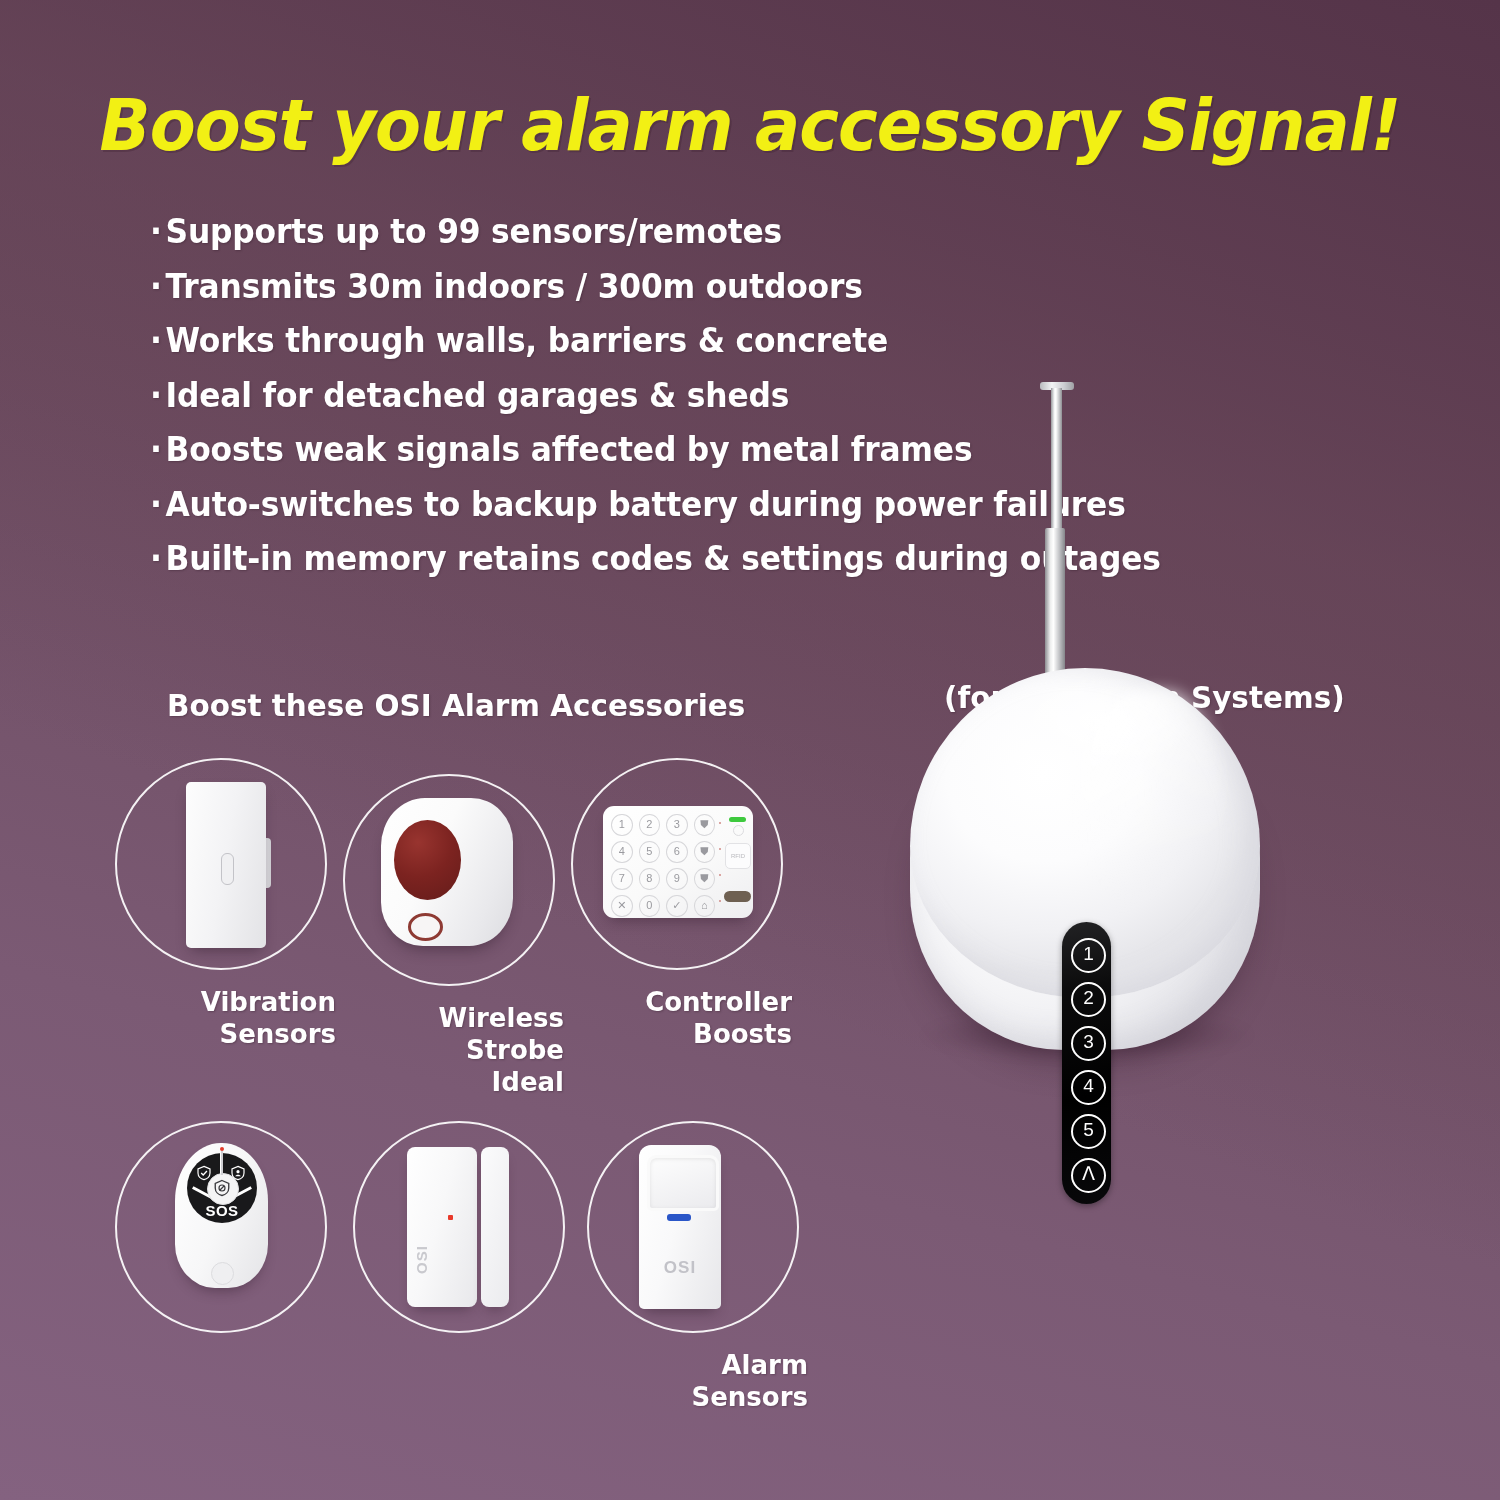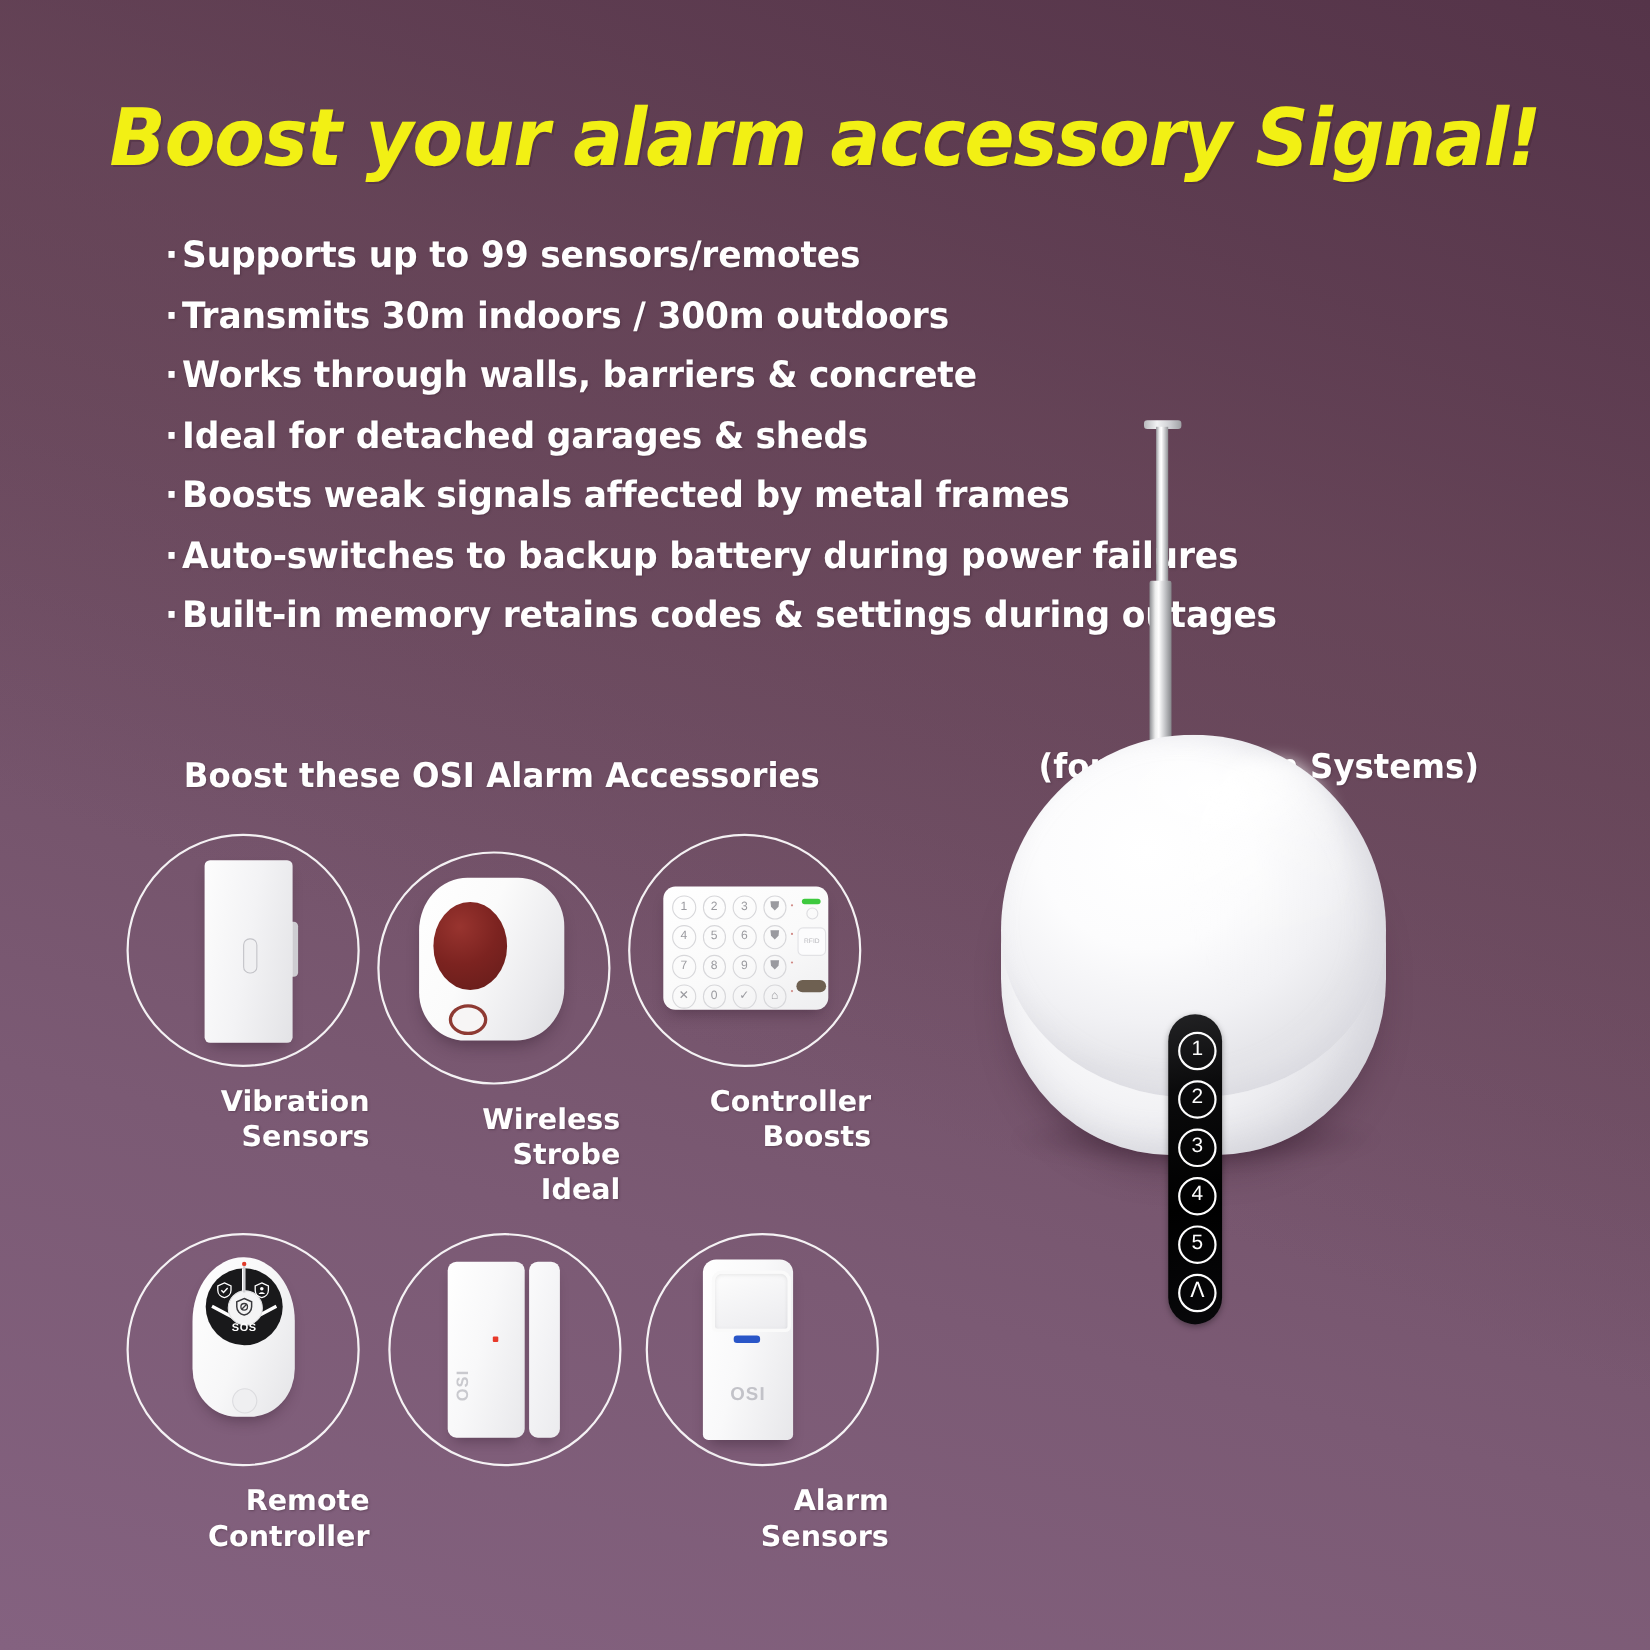--- a/index.html
+++ b/index.html
@@ -135,21 +135,21 @@
     position:absolute;left:70px;top:30px;width:70px;height:70px;border-radius:50%;
     background:#19191b;
   }
   .rm-spoke{position:absolute;background:#fff;}
   .rm-center{
     position:absolute;left:90px;top:50px;width:30px;height:30px;border-radius:50%;
     background:#f4f4f5;border:1px solid #e0e0e2;
   }
   .rm-sos{
     position:absolute;left:70px;top:79px;width:70px;text-align:center;
-    color:#fff;font-size:10px;font-weight:bold;letter-spacing:.5px;
+    color:#fff;font-size:15px;font-weight:bold;letter-spacing:.5px;
     font-family:"Liberation Sans", sans-serif;
   }
   .rm-led{position:absolute;left:103px;top:24px;width:4px;height:4px;border-radius:50%;background:#e03b2a;}
   .rm-ant{position:absolute;left:104px;top:28px;width:1.5px;height:24px;background:#cfcfd3;}
   .rm-btm{
     position:absolute;left:94px;top:139px;width:21px;height:21px;border-radius:50%;
     background:#efeff1;border:1px solid #dcdcdf;
   }
 
   
@@ -371,24 +371,20 @@
             <circle cx="12" cy="10" r="2.4" fill="#fff"></circle>
             <path d="M7.8 17 C8.6 13.8 15.4 13.8 16.2 17 Z" fill="#fff"></path>
           </svg>
           <svg style="position:absolute;left:96px;top:56px;" width="18" height="18" viewBox="0 0 24 24">
             <path d="M12 2 L21 6 V12 C21 17 17 21 12 22 C7 21 3 17 3 12 V6 Z" fill="none" stroke="#3a3a3e" stroke-width="1.8"></path>
             <circle cx="12" cy="12" r="4" fill="none" stroke="#3a3a3e" stroke-width="1.6"></circle>
             <line x1="9" y1="15" x2="15" y2="9" stroke="#3a3a3e" stroke-width="1.6"></line>
           </svg>
         </div>
       </div>
-      <div class="cap">
-        <span>Remote</span>
-        <span>Controller</span>
-      </div>
     </div>
 
     <div class="cell" style="left:238px;top:363px;">
       <div class="circle">
         <div class="art">
           <div class="ct-main"></div>
             <div class="ct-side"></div>
           <div class="ct-led"></div>
           <div class="ct-logo">OSI</div>
         </div>

